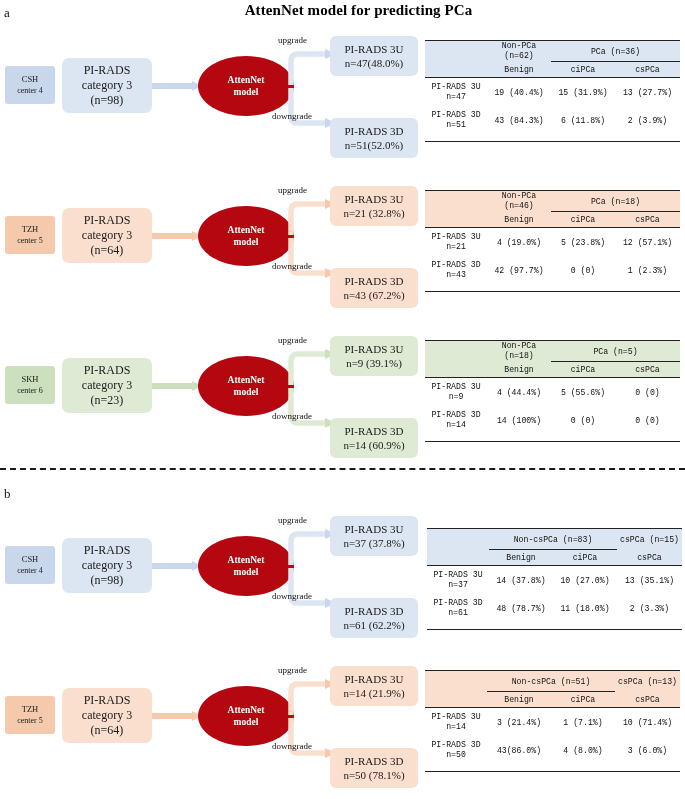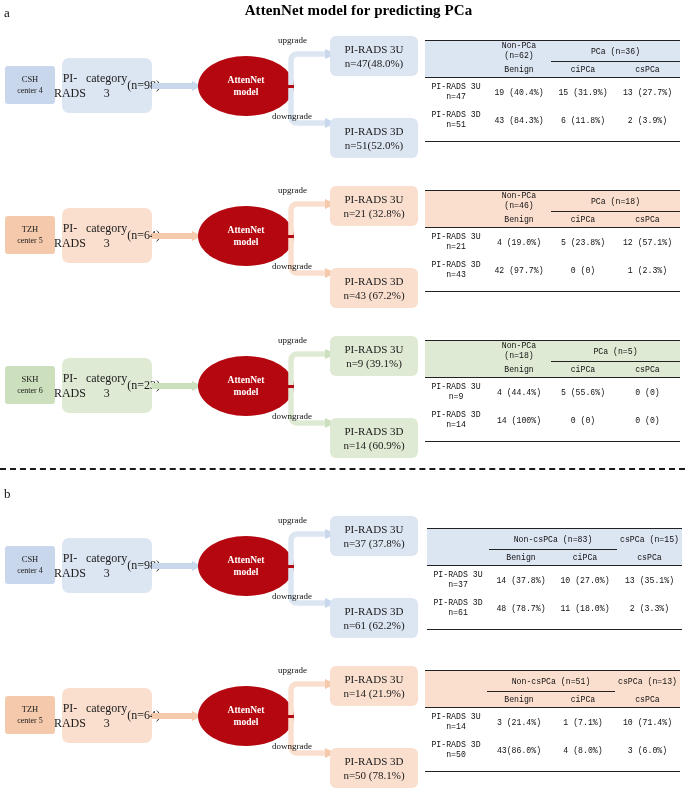--- a/index.html
+++ b/index.html
@@ -21,21 +21,21 @@
   
   .block{position:absolute;left:0;width:685px;}
 
   .center-tag{position:absolute;width:50px;height:38px;border-radius:3px;
     display:flex;flex-direction:column;align-items:center;justify-content:center;
     font-size:8px;line-height:11px;text-align:center;}
   .center-tag .t1{font-size:8.5px;}
   .center-tag .t2{font-size:8px;}
 
   .cat-box{position:absolute;width:90px;height:55px;border-radius:7px;
-    display:flex;flex-direction:row;align-items:center;justify-content:center;
+    display:flex;flex-direction:column;align-items:center;justify-content:center;
     font-size:12px;line-height:15px;text-align:center;}
 
   .ellipse{position:absolute;width:96px;height:60px;border-radius:50%;
     background:#b50710;color:#ffffff;display:flex;flex-direction:column;
     align-items:center;justify-content:center;font-size:9.5px;line-height:12px;
     font-weight:bold;text-align:center;font-family:"Liberation Serif",serif;}
 
   .out-box{position:absolute;width:88px;height:40px;border-radius:6px;
     display:flex;flex-direction:column;align-items:center;justify-content:center;
     font-size:11px;line-height:14px;text-align:center;}

